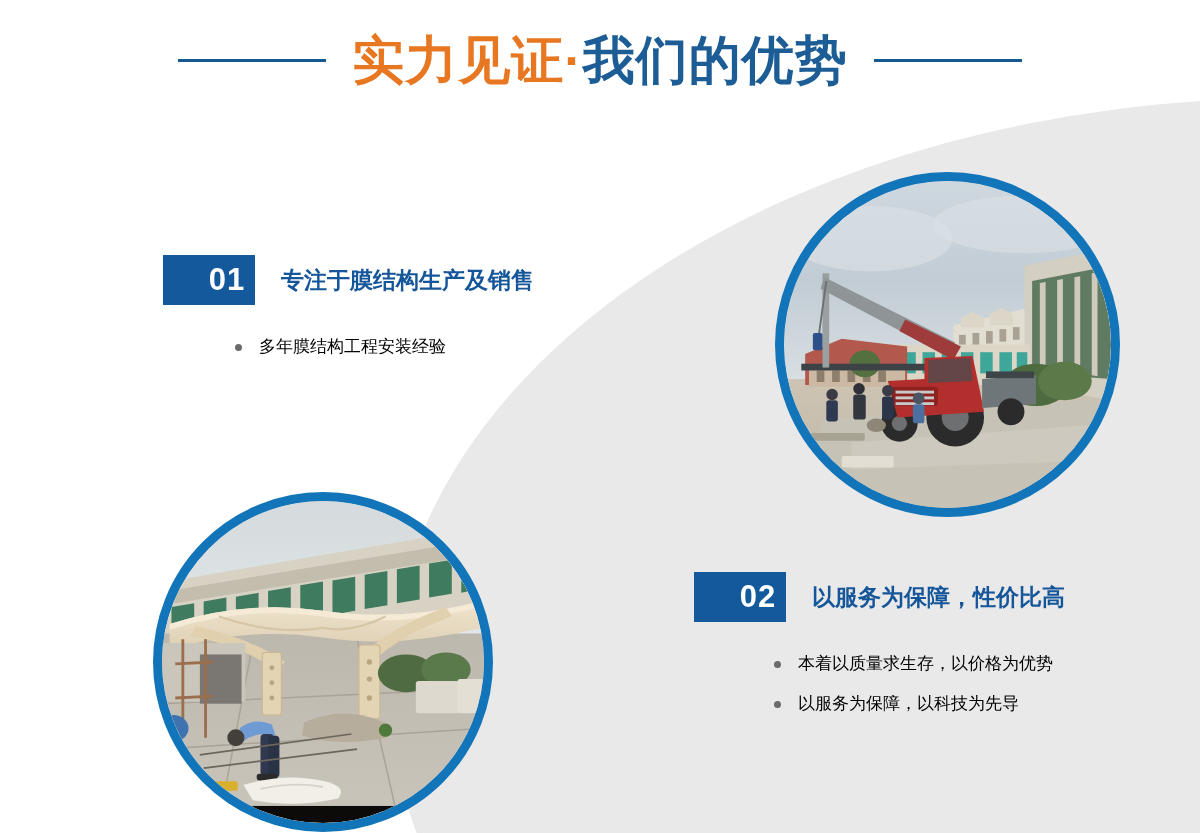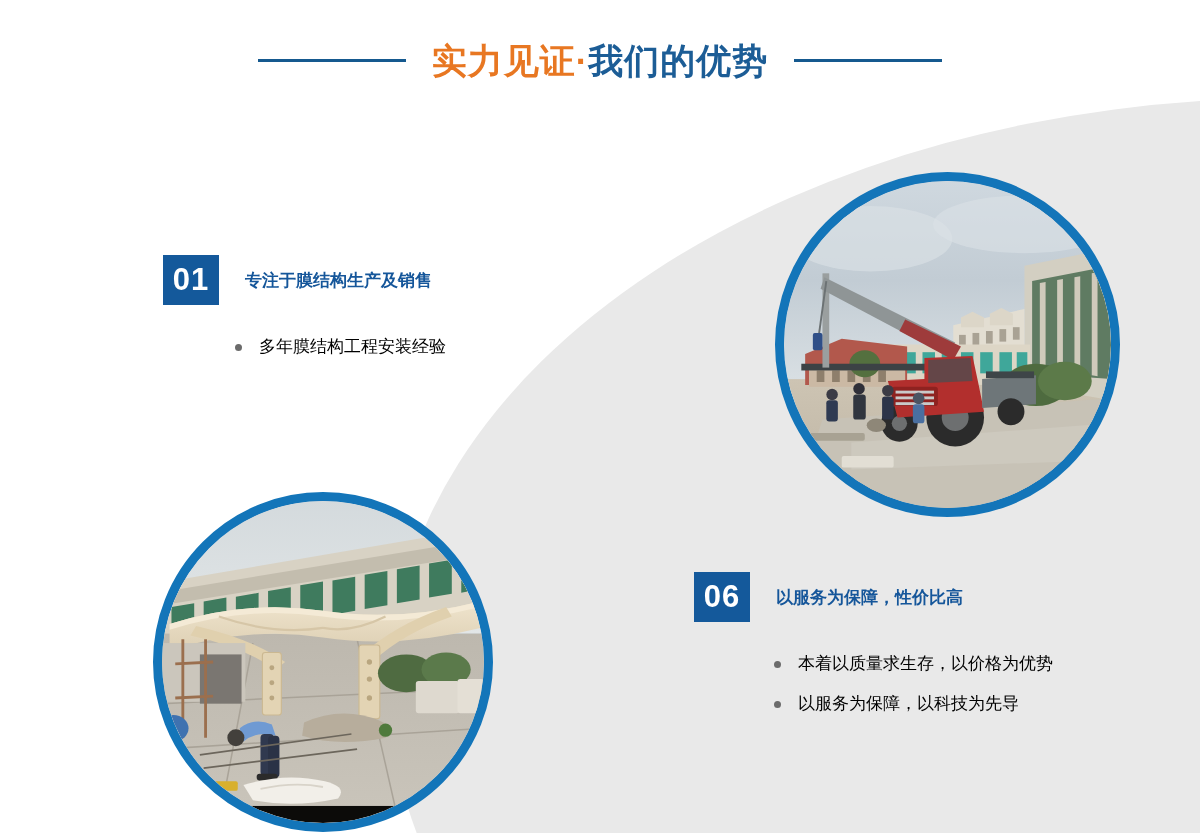--- a/index.html
+++ b/index.html
@@ -44,21 +44,21 @@
   }
   .rule {
     width: 148px;
     height: 3px;
     background: #15598f;
   }
   .rule-left  { margin-right: 26px; }
   .rule-right { margin-left: 26px; }
 
   .title {
-    font-size: 35px;
+    font-size: 52px;
     font-weight: bold;
     letter-spacing: 1px;
     white-space: nowrap;
     line-height: 1;
     text-align: right;
   }
   .title .t-orange { color: #e87722; }
   .title .t-dot    { color: #e87722; }
   .title .t-blue   { color: #1c5d96; }
 
@@ -79,24 +79,25 @@
     height: 50px;
     background: #14599b;
     color: #ffffff;
     font-size: 31px;
     font-weight: bold;
     display: flex;
     align-items: center;
     justify-content: center;
     letter-spacing: 1px;
     flex: 0 0 auto;
+    padding-left: 36px;
   }
   .feature-title {
     margin-left: 26px;
-    font-size: 17px;
+    font-size: 23px;
     font-weight: bold;
     color: #15569a;
     white-space: nowrap;
     line-height: 1;
   }
 
   .bullets {
     list-style: none;
     margin: 0;
     padding: 0;
@@ -406,21 +407,21 @@
       <div class="badge">01</div>
       <div class="feature-title">专注于膜结构生产及销售</div>
     </div>
     <ul class="bullets">
       <li>多年膜结构工程安装经验</li>
     </ul>
   </div>
 
   <div class="feature feature-02">
     <div class="feature-head">
-      <div class="badge">06</div>
+      <div class="badge">02</div>
       <div class="feature-title">以服务为保障，性价比高</div>
     </div>
     <ul class="bullets">
       <li>本着以质量求生存，以价格为优势</li>
       <li>以服务为保障，以科技为先导</li>
     </ul>
   </div>
 
 </div>
 

